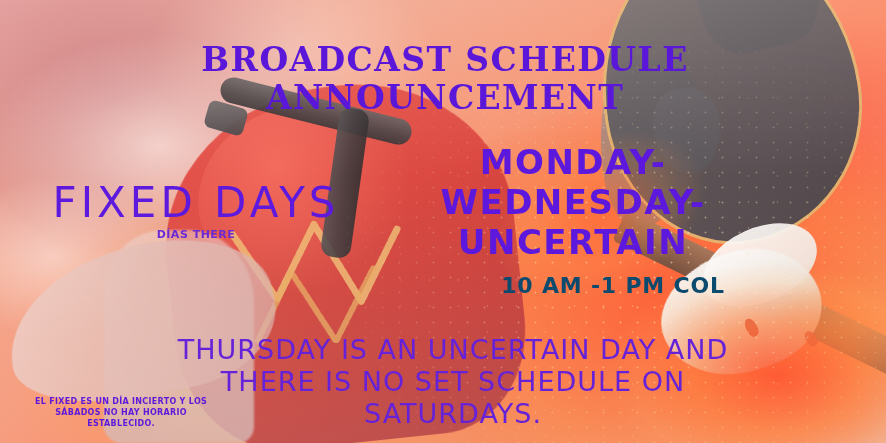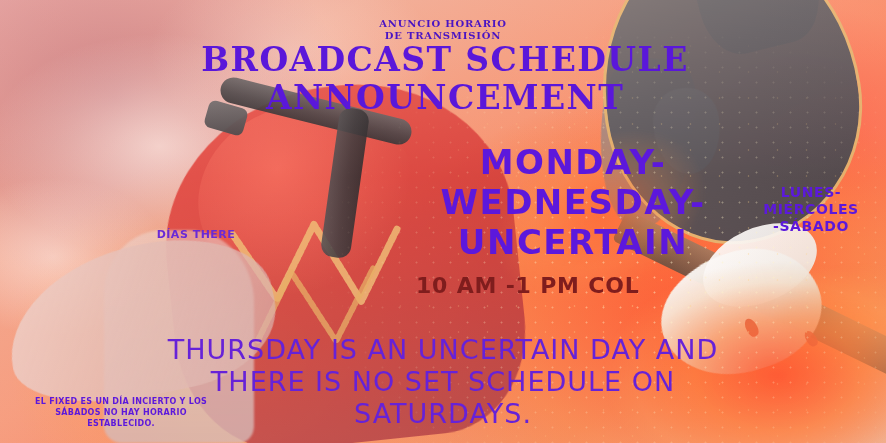--- a/index.html
+++ b/index.html
@@ -299,41 +299,42 @@
     left: 408px; width: 330px; top: 142px;
     text-align: center;
     font-family: "DejaVu Sans", sans-serif;
     font-weight: 700;
     font-size: 34px;
     letter-spacing: 1.5px;
     line-height: 40px;
     color: #5c18dc;
   }
   #time-en {
-    left: 416px; width: 370px; top: 275px;
+    left: 428px; width: 370px; top: 275px;
+    text-align: center;
     font-family: "DejaVu Sans", sans-serif;
     font-weight: 700;
     font-size: 22px;
     letter-spacing: 0.8px;
-    color: #7f1d1d;
+    color: #0c4a6e;
   }
 
   #days-es {
     left: 742px; width: 138px; top: 184px;
     text-align: center;
     font-family: "DejaVu Sans", sans-serif;
     font-weight: 700;
     font-size: 14px;
     letter-spacing: 0.6px;
     line-height: 17px;
     color: #5c18dc;
   }
 
   #note-en {
-    left: 110px; width: 666px; top: 334px;
+    left: 120px; width: 666px; top: 334px;
     text-align: center;
     font-family: "DejaVu Sans", sans-serif;
     font-weight: 400;
     font-size: 27px;
     letter-spacing: 1px;
     line-height: 32px;
     color: #6622d8;
   }
 
   #note-es {
@@ -378,38 +379,34 @@
   <div id="nail-a"></div>
   <div id="nail-b"></div>
 
   <div id="flame-tail"></div>
   <div id="flame-burst"></div>
   <div class="bg-layer" id="bg-embers"></div>
   <div class="bg-layer" id="bg-haze"></div>
 
   <div class="txt-layer">
 
-    <div class="t" id="eyebrow">ANUNCIO HORARIO
-DE TRANSMISIÓN</div>
 
     <div class="t" id="title">BROADCAST SCHEDULE
 ANNOUNCEMENT</div>
 
+    <div class="t" id="fixed-days">FIXED DAYS</div>
 
     <div class="t" id="dias-fijos">DÍAS THERE</div>
 
     <div class="t" id="days-en">MONDAY-
 WEDNESDAY-
 UNCERTAIN</div>
 
     <div class="t" id="time-en">10 AM -1 PM COL</div>
 
-    <div class="t" id="days-es">LUNES-
-MIÉRCOLES
--SÁBADO</div>
 
     <div class="t" id="note-en">THURSDAY IS AN UNCERTAIN DAY AND
 THERE IS NO SET SCHEDULE ON
 SATURDAYS.</div>
 
     <div class="t" id="note-es">EL FIXED ES UN DÍA INCIERTO Y LOS
 SÁBADOS NO HAY HORARIO
 ESTABLECIDO.</div>
 
   </div>

